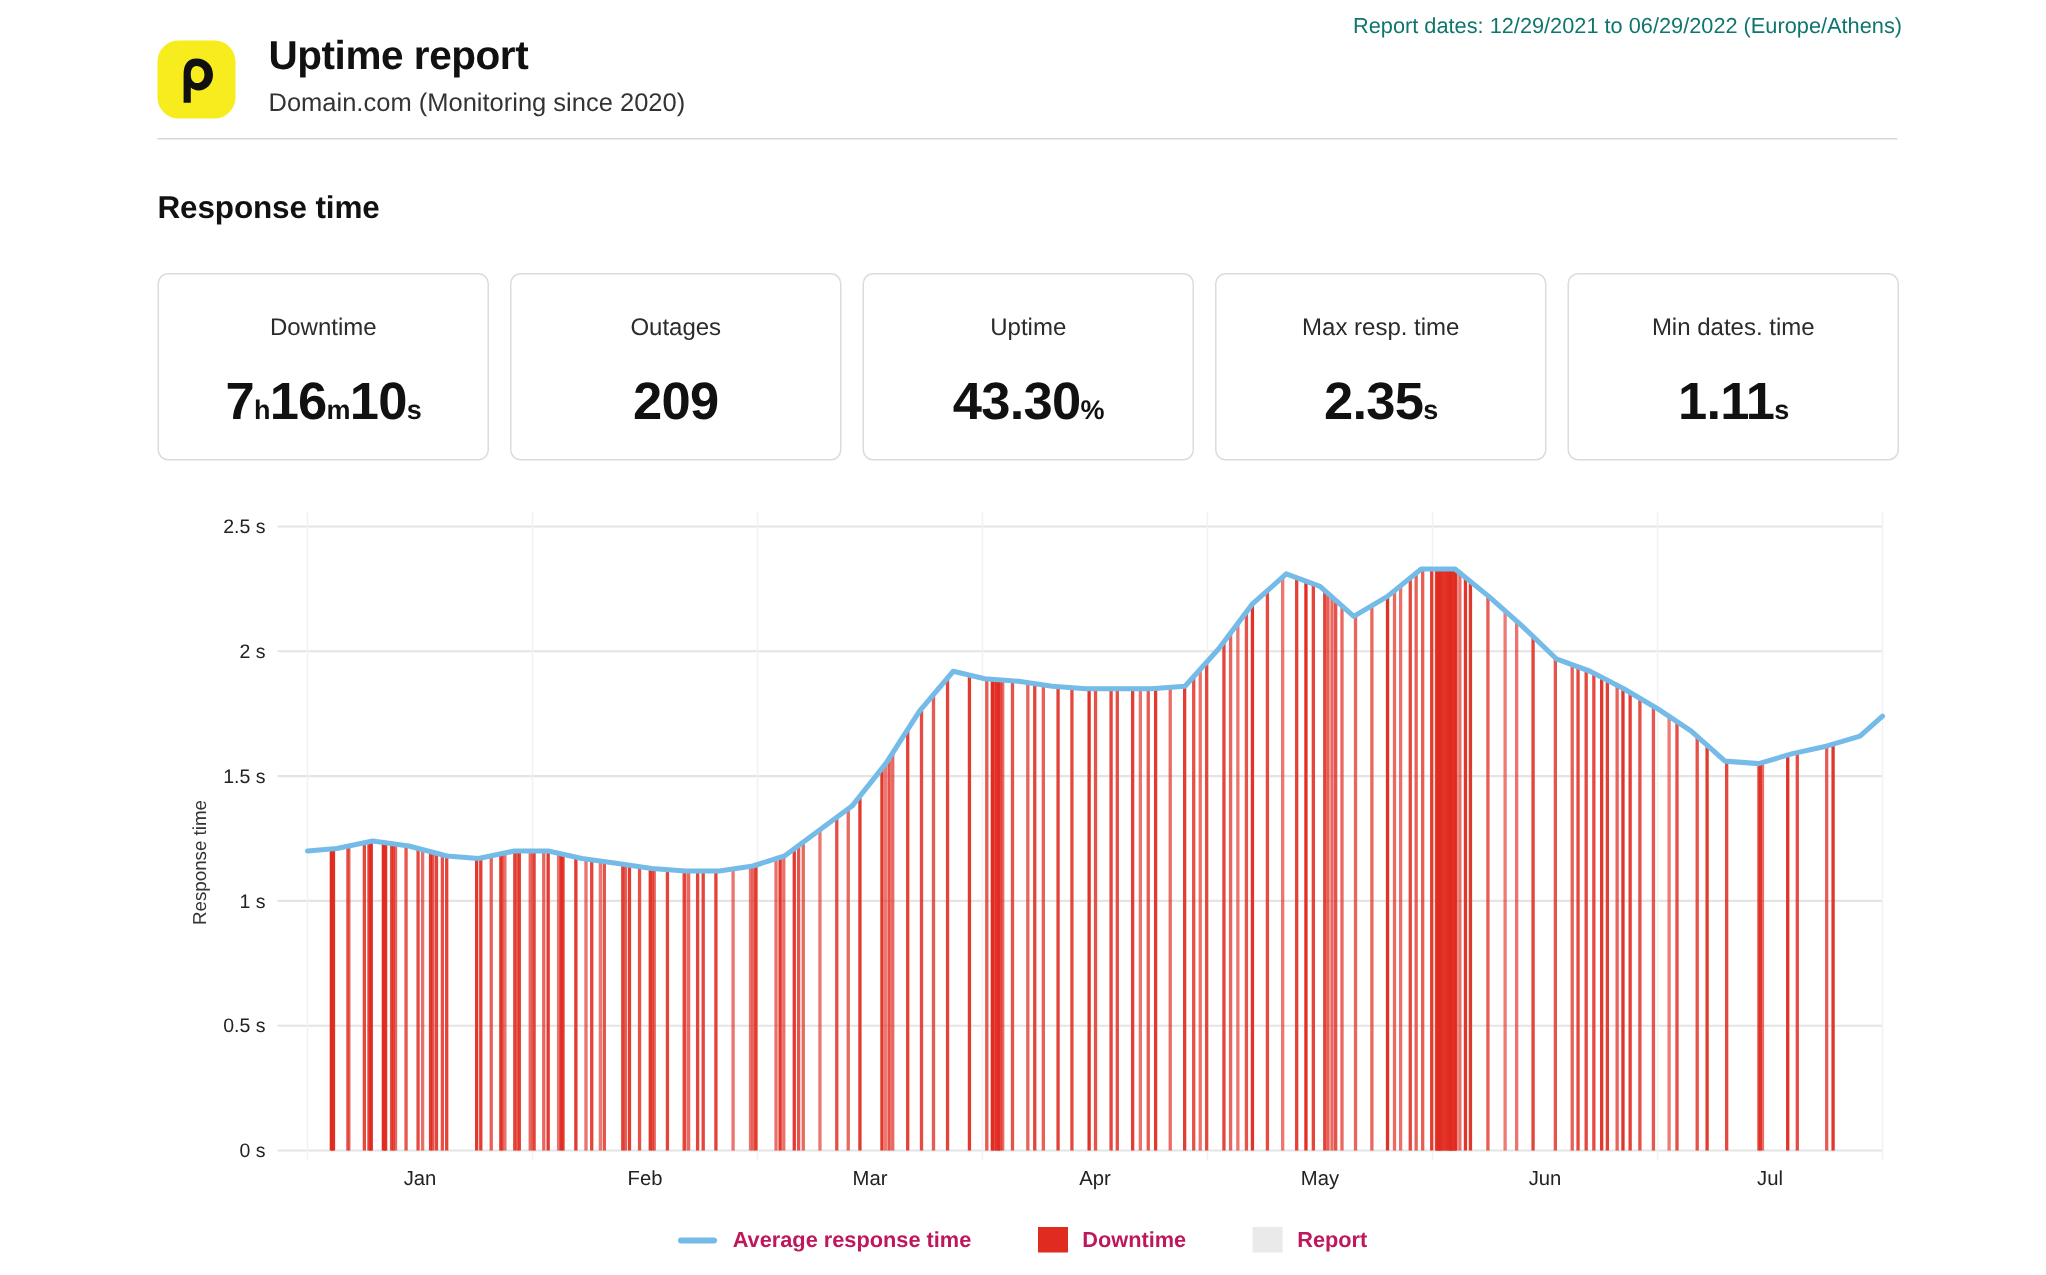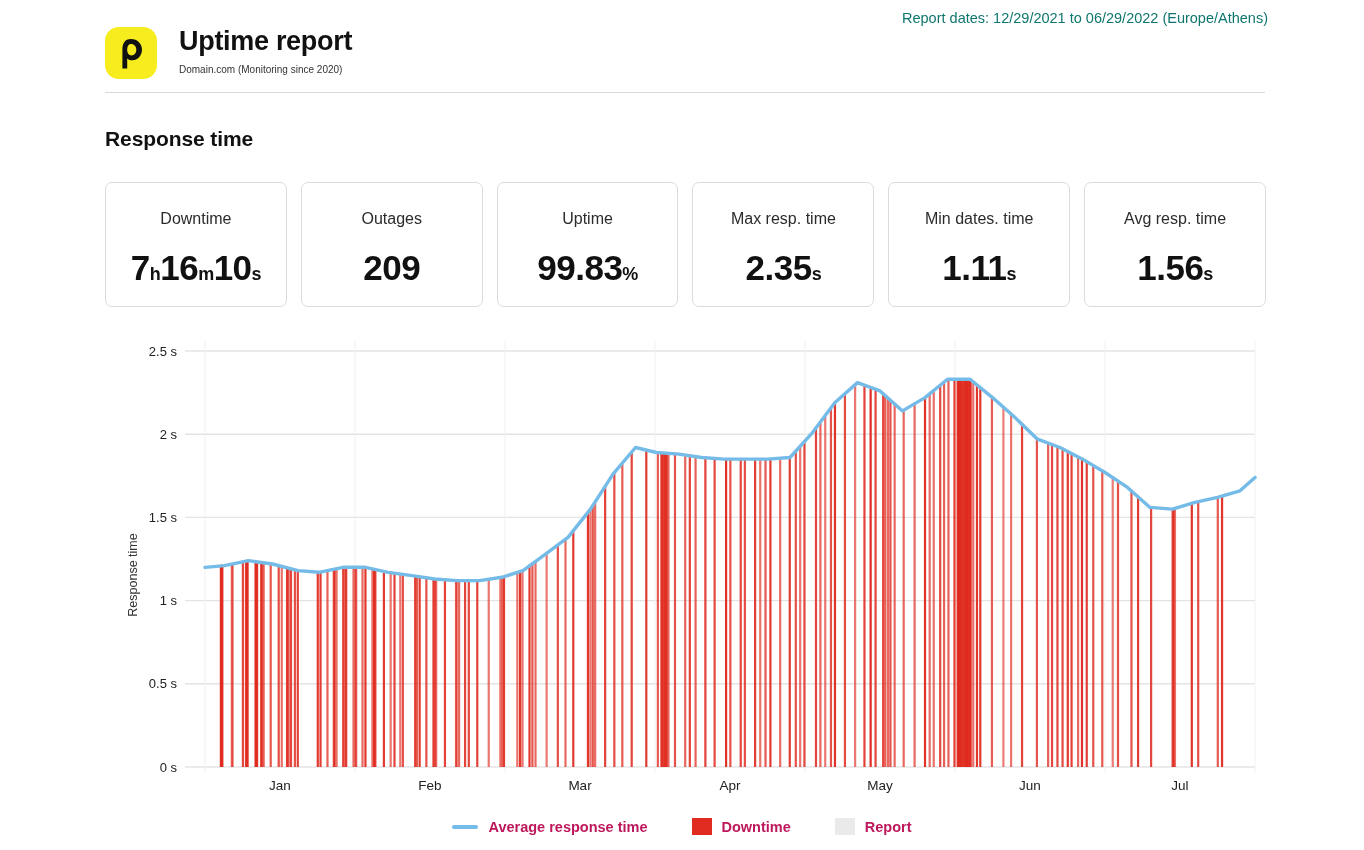--- a/index.html
+++ b/index.html
@@ -24,21 +24,21 @@
     display: flex; align-items: center; justify-content: center;
     position: relative;
   }
   .logo svg { display: block; }
   .titles { margin-left: 22px; padding-top: 2px; }
   .title {
     font-size: 27px; font-weight: bold; letter-spacing: -0.3px;
     line-height: 1.15; color: #111111; margin: 0;
   }
   .subtitle {
-    font-size: 10px; color: #333333; margin: 6px 0 0 0; line-height: 1.2;
+    font-size: 17px; color: #333333; margin: 6px 0 0 0; line-height: 1.2;
   }
   .report-dates {
     position: absolute; right: 96px; top: 10px;
     font-size: 14.5px; color: #0f766e; white-space: nowrap;
   }
   .divider {
     position: absolute; left: 105px; top: 92px; width: 1160px; height: 1px;
     background: #d8d8d8;
   }
 
@@ -112,33 +112,29 @@
       <div class="card">
         <div class="card-label">Downtime</div>
         <div class="card-value"><span>7</span><span class="unit">h</span><span>16</span><span class="unit">m</span><span>10</span><span class="unit">s</span></div>
       </div>
       <div class="card">
         <div class="card-label">Outages</div>
         <div class="card-value"><span>209</span></div>
       </div>
       <div class="card">
         <div class="card-label">Uptime</div>
-        <div class="card-value"><span>99.83</span><span class="unit">%</span></div>
+        <div class="card-value"><span>43.30</span><span class="unit">%</span></div>
       </div>
       <div class="card">
         <div class="card-label">Max resp. time</div>
         <div class="card-value"><span>2.35</span><span class="unit">s</span></div>
       </div>
       <div class="card">
         <div class="card-label">Min dates. time</div>
         <div class="card-value"><span>1.11</span><span class="unit">s</span></div>
-      </div>
-      <div class="card">
-        <div class="card-label">Avg resp. time</div>
-        <div class="card-value"><span>1.56</span><span class="unit">s</span></div>
       </div>
     </div>
 
   <div class="chart-wrap">
     <svg class="chart-svg" width="1364" height="490" viewBox="0 0 1364 490">
       <g id="grid-group">
           <line x1="185" x2="1255" y1="437" y2="437" stroke="#e4e4e4" stroke-width="1.4"></line>
           <line x1="185" x2="1255" y1="353.8" y2="353.8" stroke="#e4e4e4" stroke-width="1.4"></line>
           <line x1="185" x2="1255" y1="270.6" y2="270.6" stroke="#e4e4e4" stroke-width="1.4"></line>
           <line x1="185" x2="1255" y1="187.4" y2="187.4" stroke="#e4e4e4" stroke-width="1.4"></line>

